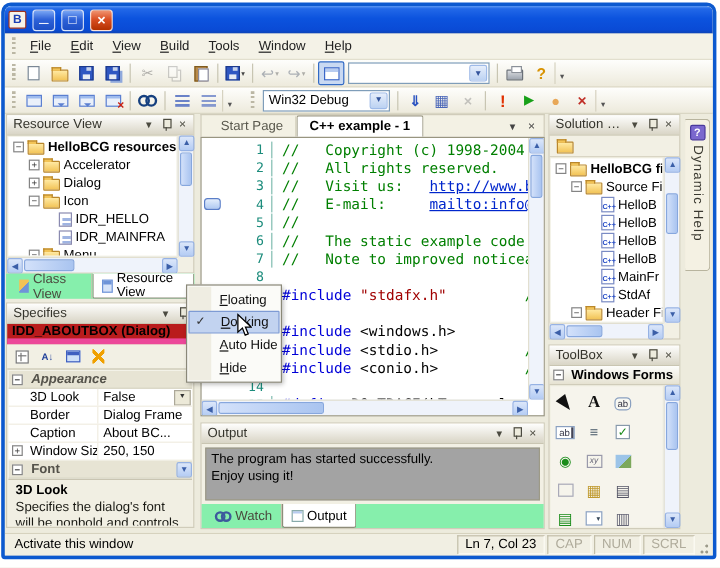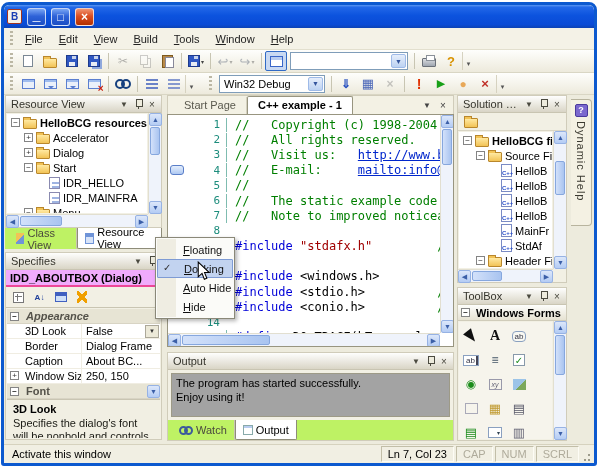--- a/index.html
+++ b/index.html
@@ -128,32 +128,32 @@
   .hsb{height:13px;border-top:1px solid #E2DFD0}
   .sbb{position:absolute;width:13px;height:13px;border:1px solid #96B2E4;border-radius:2px;
     background:linear-gradient(180deg,#DCE7FA,#B4CCF4);color:#3B5FA8;font-size:7px;
     display:flex;align-items:center;justify-content:center}
   .sbt{position:absolute;border:1px solid #86A7DE;border-radius:2px;
     background:linear-gradient(90deg,#D3E1FA,#A9C4F0)}
   .hsb .sbt{top:1px;bottom:1px}
   .vsb .sbt{left:1px;right:1px}
 
   
-  .dtabs{position:absolute;display:flex;align-items:stretch;background:#bef264;padding-left:4px}
+  .dtabs{position:absolute;display:flex;align-items:stretch;background:#86efac;padding-left:4px}
   .dtab{display:flex;align-items:center;gap:3px;padding:0 7px;border-right:1px solid #C9C5B2;color:#4A493E}
   .dtab.active{background:#fff;border:1px solid #8E8C79;border-top:none;color:#000;border-radius:0 0 2px 2px}
   .cv-ic{width:11px;height:11px;background:linear-gradient(135deg,#F2C356 50%,#6F94D8 50%)}
   .rv-ic{width:11px;height:11px;background:#D8E4F8;border:1px solid #6F94D8;box-shadow:inset 0 3px 0 #6F94D8}
   .watch-ic{width:14px;height:8px;position:relative}
   .watch-ic::before,.watch-ic::after{content:"";position:absolute;top:0;width:5px;height:5px;border:2px solid #3C5A9C;border-radius:50%}
   .watch-ic::before{left:0}.watch-ic::after{right:0}
   .out-ic{width:10px;height:10px;background:#fff;border:1px solid #8AA;box-shadow:inset 0 2px 0 #B8CCF0}
 
   
-  .pcombo{height:17px;background:#f0abfc;border-bottom:2px solid #ec4899;font-weight:bold;
+  .pcombo{height:17px;background:#b91c1c;border-bottom:5px solid #ec4899;font-weight:bold;
     display:flex;align-items:center;padding-left:4px;white-space:nowrap;overflow:hidden}
   .ptb{height:21px;display:flex;align-items:center;gap:2px;padding-left:3px;border-bottom:1px solid #C9C5B2;background:#F2F0E4}
   .ptbtn{width:19px;height:18px;display:flex;align-items:center;justify-content:center;border:1px solid transparent}
   .ic-cat{width:11px;height:11px;border:1px solid #777;background:#fff;
     background-image:linear-gradient(#777,#777),linear-gradient(#777,#777);background-size:7px 1px,1px 7px;background-position:center 3px,3px center;background-repeat:no-repeat}
   .ic-az{font-size:8px;font-weight:bold;color:#20409A}
   .ic-pages{width:12px;height:10px;background:#CFE0F8;border:1px solid #4060C0;box-shadow:inset 0 3px 0 #4060C0}
   .ic-bolt{width:10px;height:12px;background:linear-gradient(135deg,transparent 40%,#F0A000 40% 60%,transparent 60%),linear-gradient(45deg,transparent 40%,#F0A000 40% 60%,transparent 60%);}
   .pgrid{position:absolute;background:#fff;overflow:hidden}
   .prow{height:15px;display:flex;align-items:center;border-bottom:1px solid #F0EDE2;position:relative}
@@ -400,21 +400,21 @@
             <span class="tlabel">Accelerator</span>
           </div>
           <div class="trow" style="padding-left: 15px;">
             <span class="exp">+</span>
             <span class="ticon fold"></span>
             <span class="tlabel">Dialog</span>
           </div>
           <div class="trow" style="padding-left: 15px;">
             <span class="exp">−</span>
             <span class="ticon fold"></span>
-            <span class="tlabel">Start</span>
+            <span class="tlabel">Icon</span>
           </div>
           <div class="trow" style="padding-left: 28px;">
             <span class="exp-sp"></span>
             <span class="ticon bin-ic"></span>
             <span class="tlabel">IDR_HELLO</span>
           </div>
           <div class="trow" style="padding-left: 28px;">
             <span class="exp-sp"></span>
             <span class="ticon bin-ic"></span>
             <span class="tlabel">IDR_MAINFRA</span>

